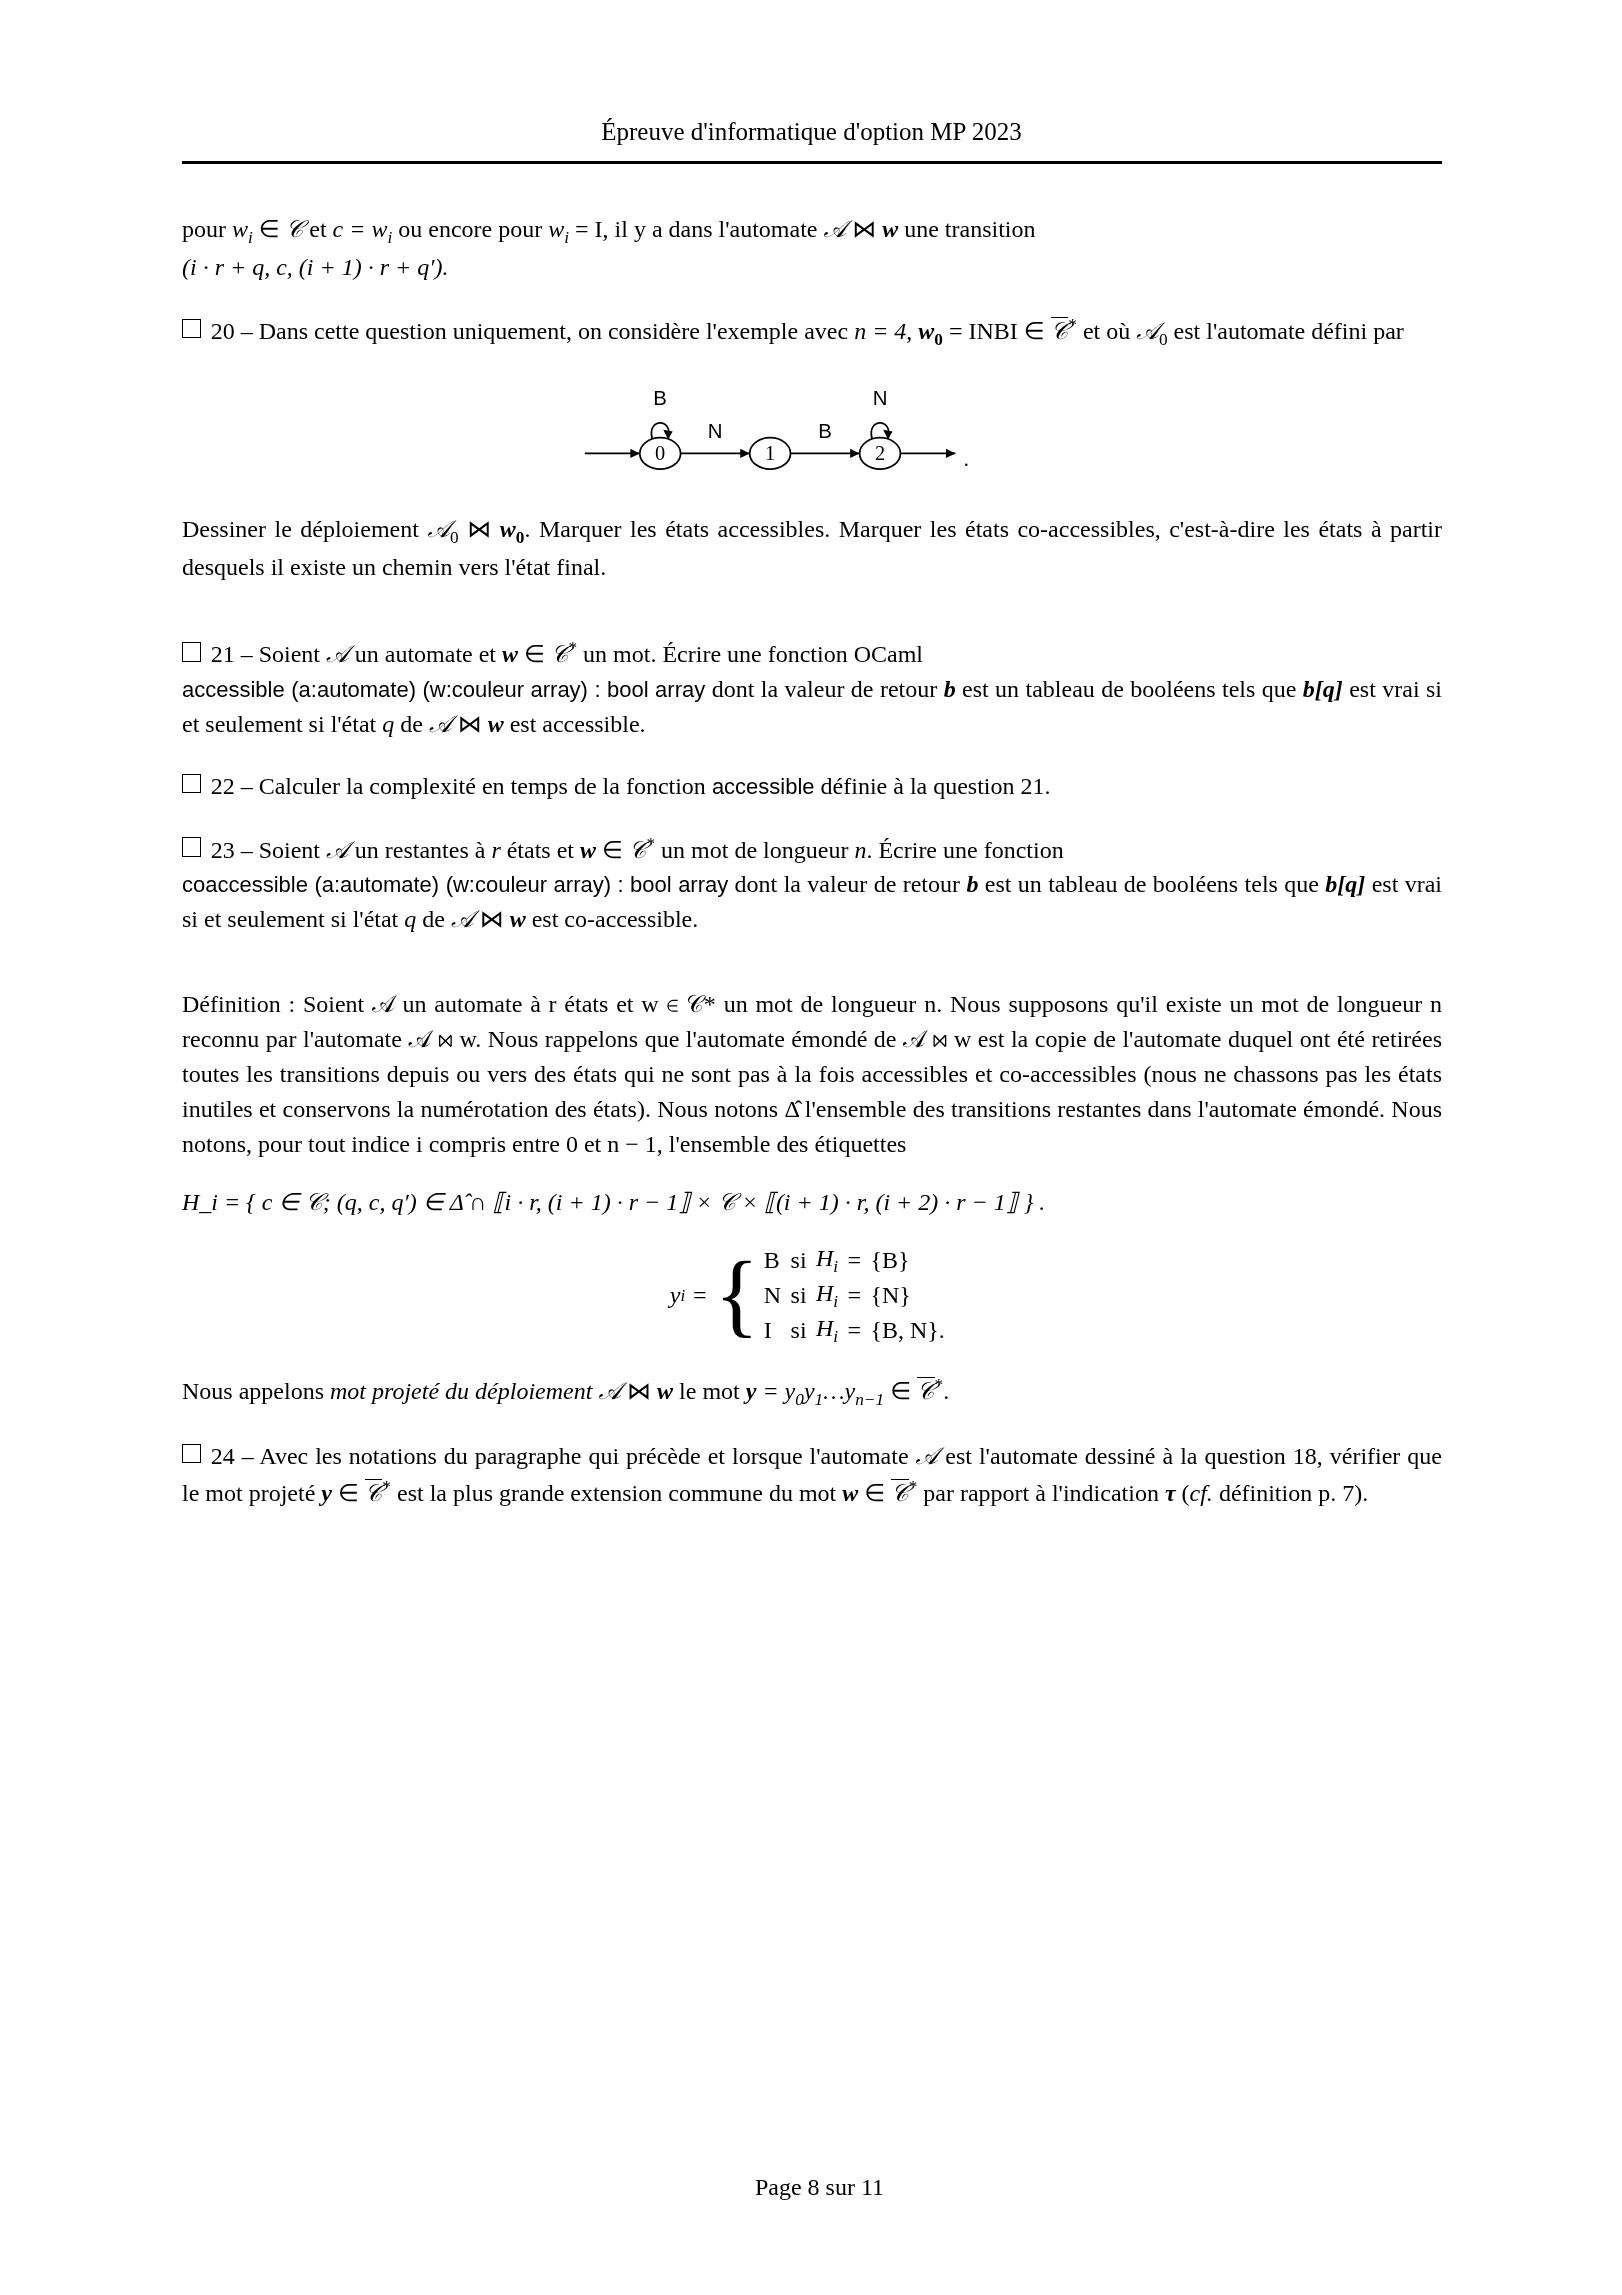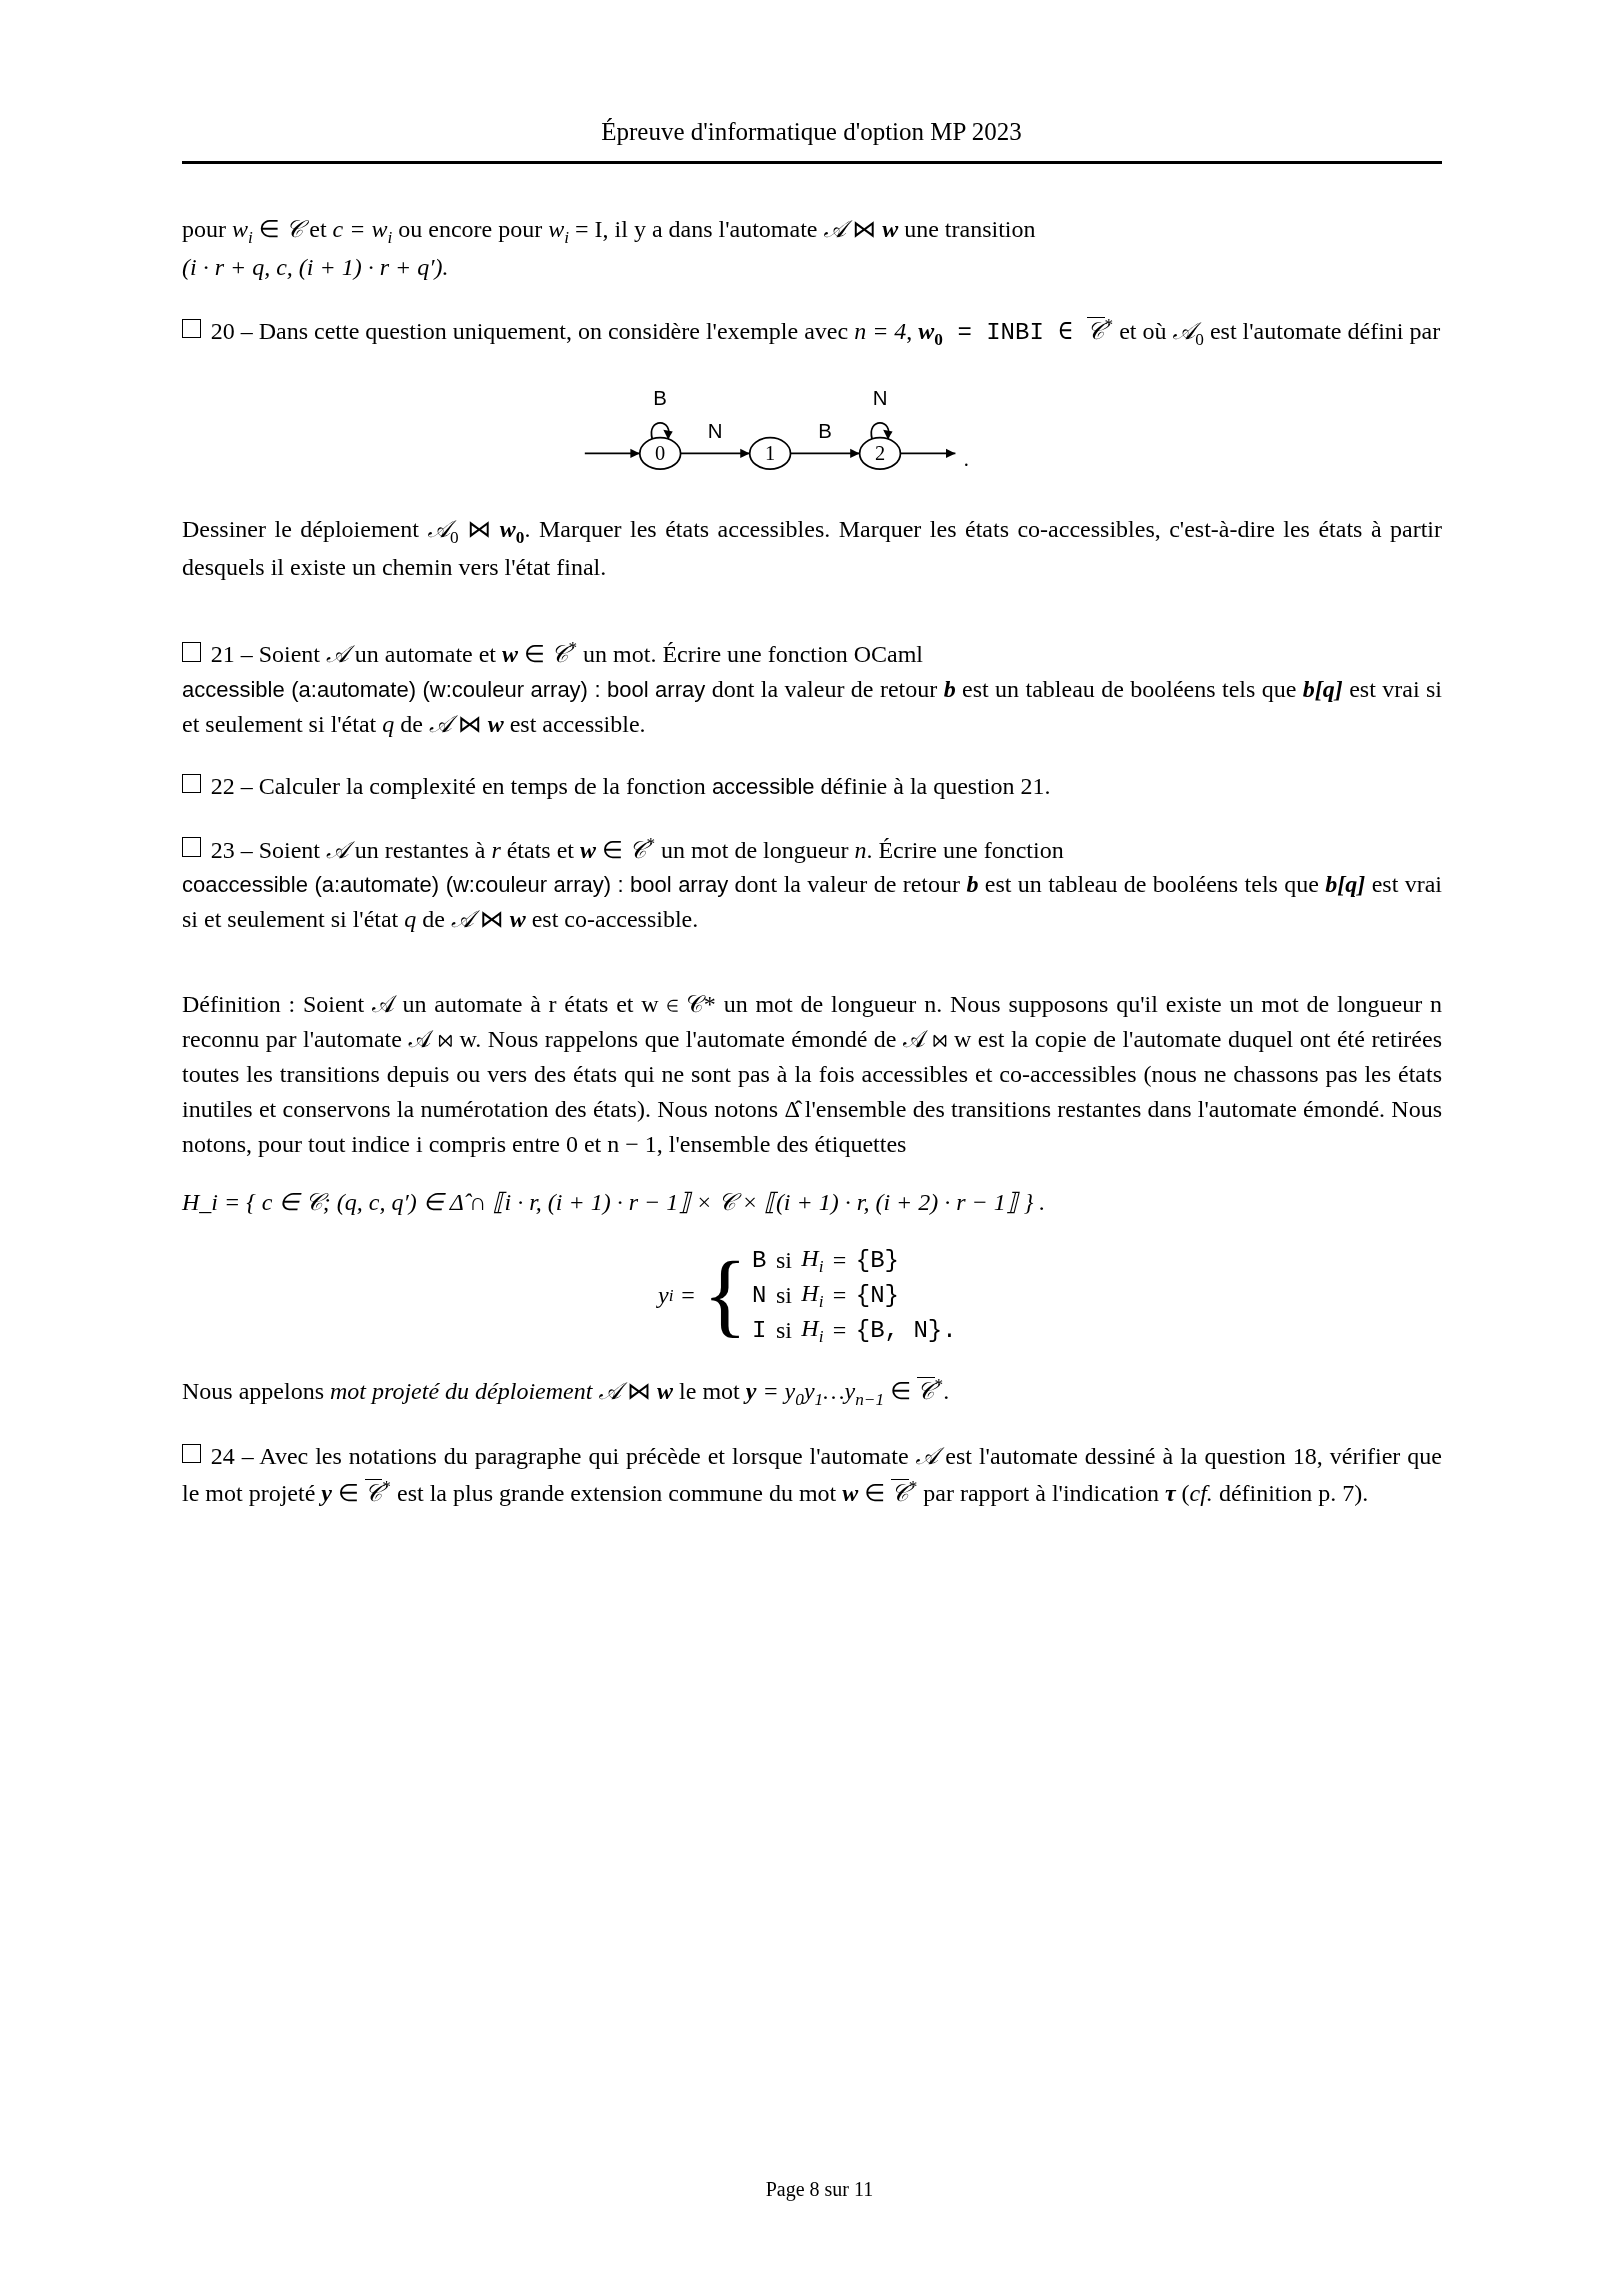--- a/index.html
+++ b/index.html
@@ -45,21 +45,21 @@
   }
   p.body {
     font-size: 24px;
     line-height: 1.45;
     text-align: justify;
     margin: 0 0 27px 0;
     text-indent: 0;
   }
   .mathit { font-family: "Liberation Serif", serif; font-style: italic; }
   .mono { font-family: Liberation Sans, sans-serif; font-size: 22px; }
-  .sans { font-family: Liberation Mono, monospace; }
+  .sans { font-family: Liberation Serif, serif; }
   .bold { font-weight: bold; }
   .bolditalic { font-weight: bold; font-style: italic; }
   .cal { font-family: "Liberation Serif", serif; font-style: italic; }
   .sub { font-size: 0.72em; vertical-align: sub; }
   .sup { font-size: 0.72em; vertical-align: super; }
   .overbar {
     border-top: 1.6px solid #000;
     padding-top: 0.8px;
     display: inline-block;
     line-height: 1;
@@ -104,21 +104,21 @@
     padding: 1.6px 9.4px 1.6px 0;
     font-size: 24px;
     white-space: nowrap;
   }
   .footer {
     position: absolute;
     bottom: 94px;
     left: 16px;
     right: 0;
     text-align: center;
-    font-size: 20px;
+    font-size: 24px;
   }
   .deftitle { font-weight: normal; }
   .spacer-lg { height: 23.6px; }
 </style>
 </head>
 <body>
 
 <div class="page">
 
   <div class="header">

